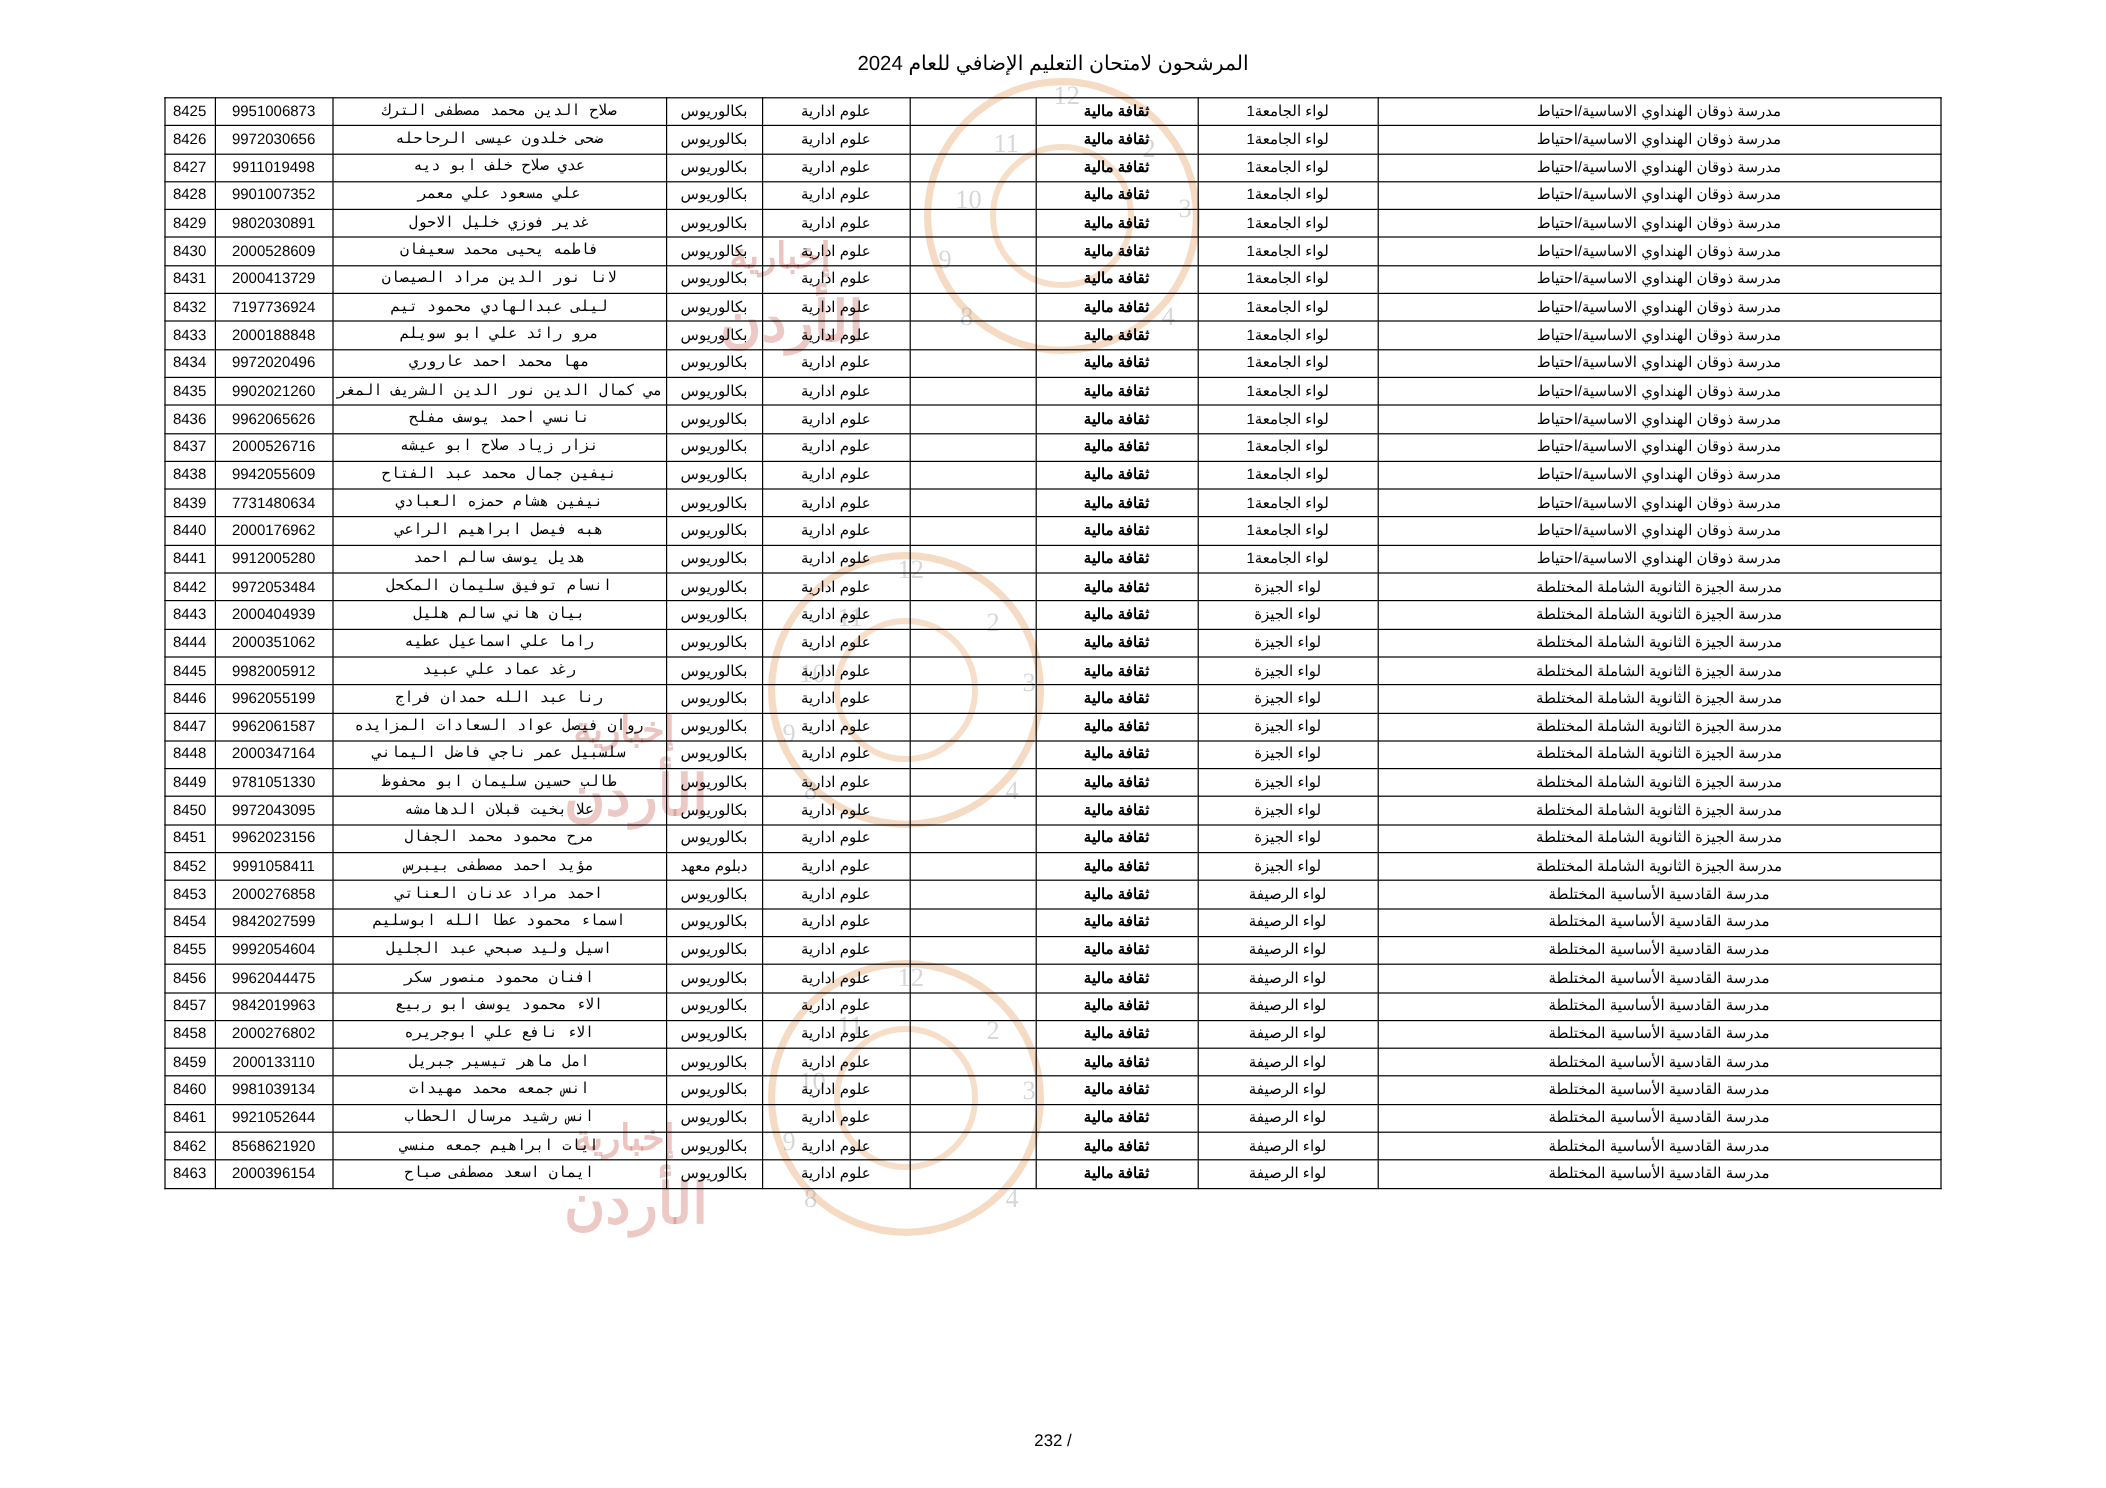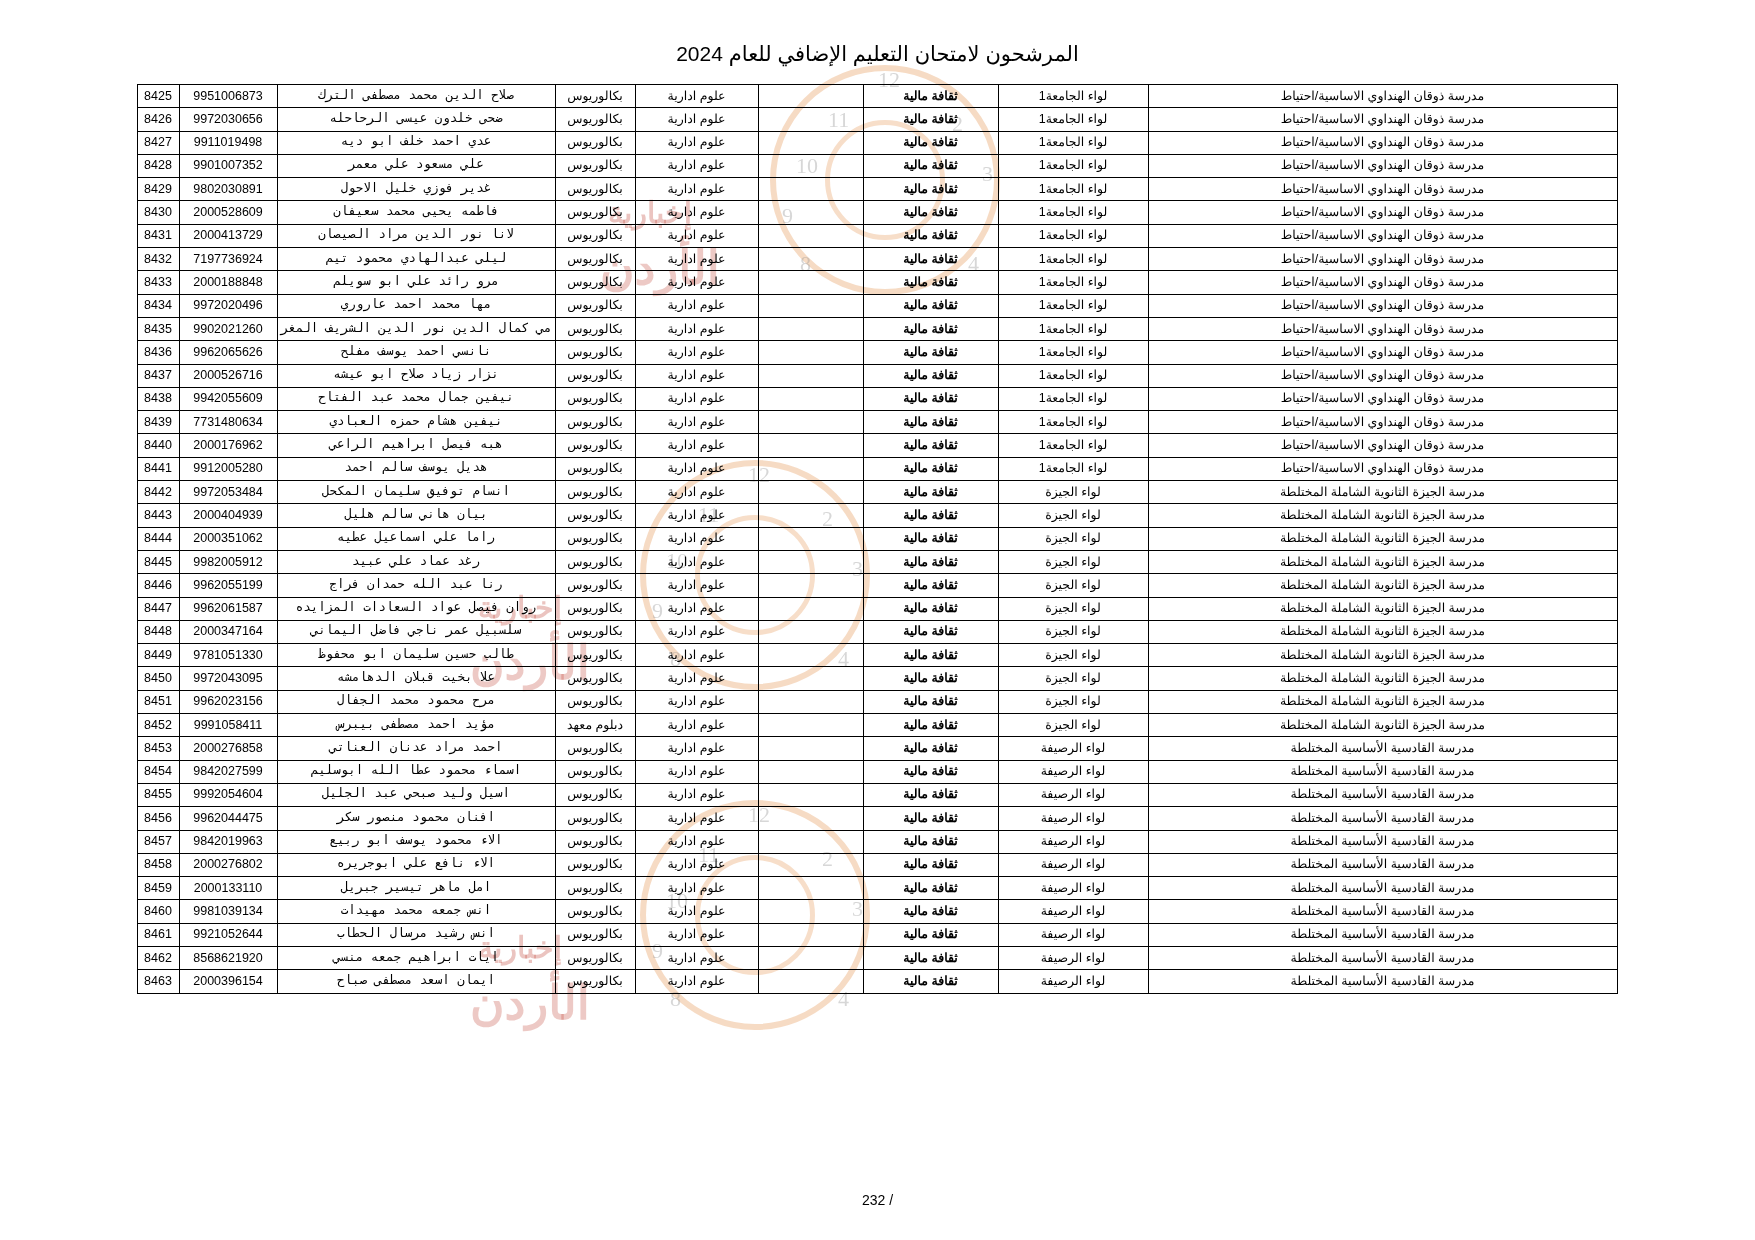--- a/index.html
+++ b/index.html
@@ -17,21 +17,21 @@
   }
   .page {
     position: relative;
     width: 1755px;
     height: 1240px;
     box-sizing: border-box;
     padding: 30px 0 0 0;
   }
   .doc-title {
     text-align: center;
-    font-size: 21px;
+    font-size: 17px;
     font-weight: normal;
     margin: 12px 0 18px 0;
     letter-spacing: 0;
   }
   .table-wrap {
     position: relative;
     margin: 0 auto;
     width: 1480px;
   }
   table.roster {
@@ -231,21 +231,21 @@
             <td class="id">9972030656</td>
             <td class="seq">8426</td>
           </tr>
           <tr>
             <td class="school">مدرسة ذوقان الهنداوي الاساسية/احتياط</td>
             <td class="dir">لواء الجامعة1</td>
             <td class="subject">ثقافة مالية</td>
             <td class="blank"></td>
             <td class="spec">علوم ادارية</td>
             <td class="degree">بكالوريوس</td>
-            <td class="name">عدي احمد خلف ابو ديه</td>
+            <td class="name">عدي صلاح خلف ابو ديه</td>
             <td class="id">9911019498</td>
             <td class="seq">8427</td>
           </tr>
           <tr>
             <td class="school">مدرسة ذوقان الهنداوي الاساسية/احتياط</td>
             <td class="dir">لواء الجامعة1</td>
             <td class="subject">ثقافة مالية</td>
             <td class="blank"></td>
             <td class="spec">علوم ادارية</td>
             <td class="degree">بكالوريوس</td>

